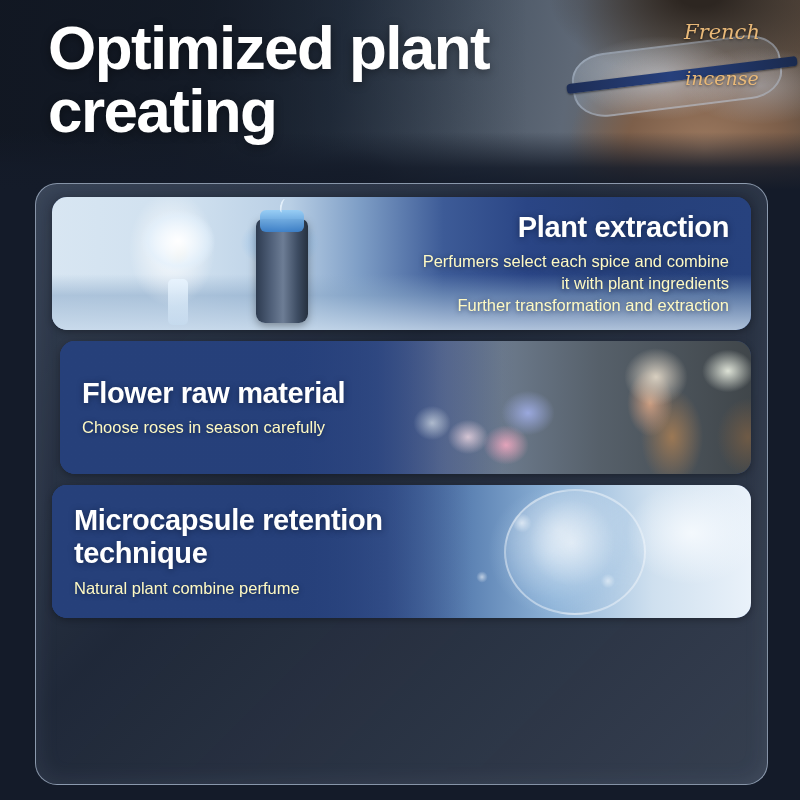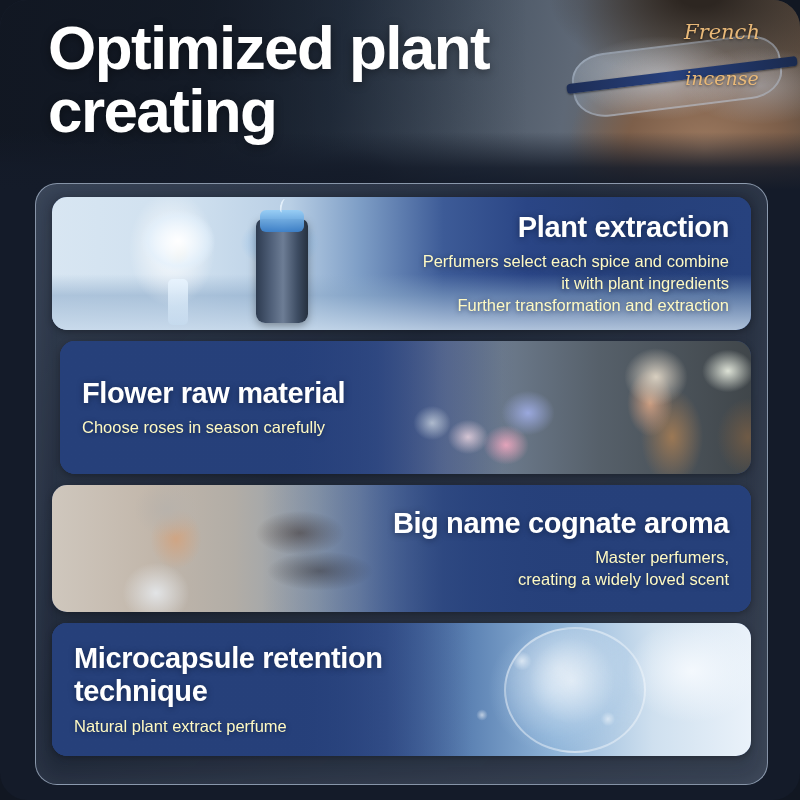--- a/index.html
+++ b/index.html
@@ -9,21 +9,20 @@
     background:#111722;
     font-family:"Liberation Sans", sans-serif;
     -webkit-font-smoothing:antialiased;
   }
 
   #poster{
     position:relative;
     width:800px; height:800px;
     background:#141b29;
     overflow:hidden;
-    border-radius:27px;
   }
 
   
   .hero{
     position:absolute; left:0; top:0; width:800px; height:190px;
     overflow:hidden;
   }
   .hero-photo{
     position:absolute; inset:0;
     background:
@@ -276,41 +275,30 @@
       <div class="art"></div>
       <div class="overlay"></div>
       <div class="content">
         <h2>Flower raw material</h2>
         <p>
           <span>Choose roses in season carefully</span>
         </p>
       </div>
     </div>
 
-    <div class="card align-right" id="card-3">
-      <div class="art"></div>
-      <div class="overlay"></div>
-      <div class="content">
-        <h2>Big name cognate aroma</h2>
-        <p>
-          <span>Master perfumers,</span><br>
-          <span>creating a widely loved scent</span>
-        </p>
-      </div>
-    </div>
 
     <div class="card align-left" id="card-4">
       <div class="art"></div>
       <div class="bubble"></div>
       <div class="overlay"></div>
       <div class="content">
         <h2>
           <span>Microcapsule retention</span><br>
           <span>technique</span>
         </h2>
         <p>
-          <span>Natural plant extract perfume</span>
+          <span>Natural plant combine perfume</span>
         </p>
       </div>
     </div>
 
   </div>
 </div>
 
 </body></html>

